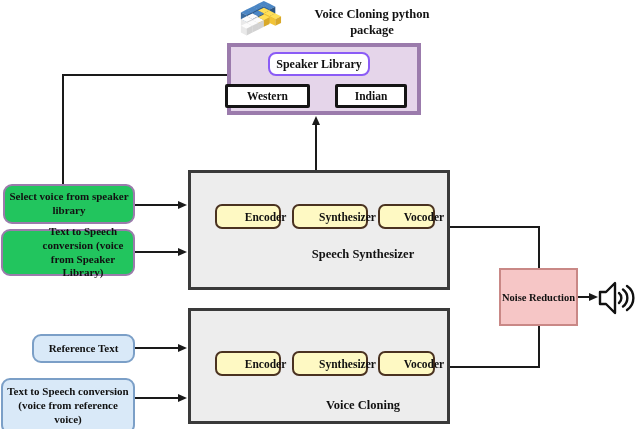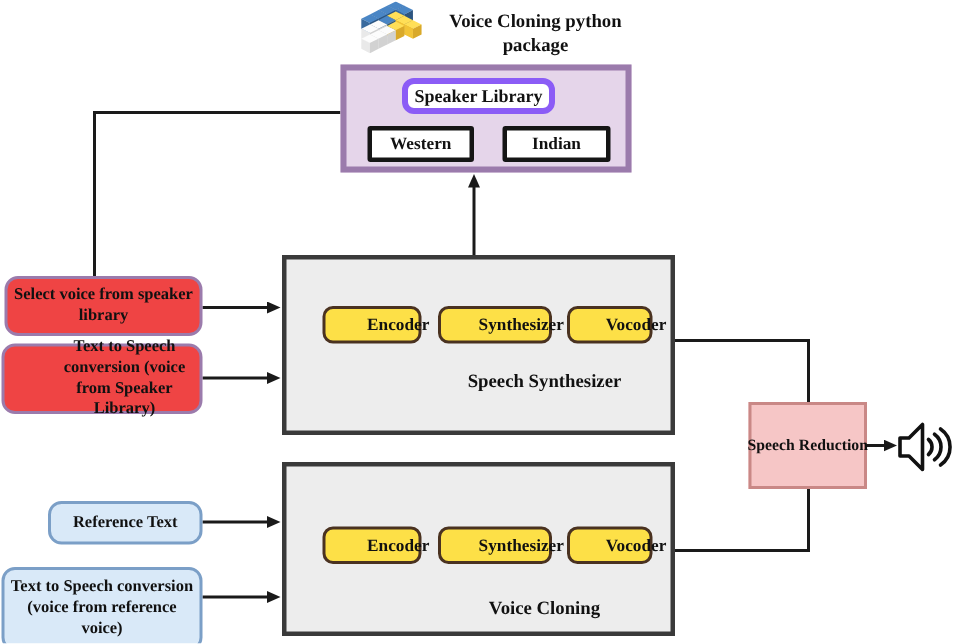--- a/index.html
+++ b/index.html
@@ -6,30 +6,30 @@
   #stage{
     position:relative;width:640px;height:429px;background:#ffffff;overflow:hidden;
     font-family:"Liberation Serif", serif;font-weight:bold;color:#111;
   }
   .abs{position:absolute;box-sizing:border-box;}
   #wires{position:absolute;left:0;top:0;width:640px;height:429px;z-index:0;}
   .box{display:flex;align-items:center;justify-content:center;text-align:center;z-index:2;}
 
   
   .panel-purple{background:#e5d5ea;border:4px solid #9b7bac;}
-  .white-pill{background:#ffffff;border:4px solid #8b5cf6;border-radius:8px;font-size:12px;}
+  .white-pill{background:#ffffff;border:2px solid #8b5cf6;border-radius:8px;font-size:12px;}
   .white-rect{background:#ffffff;border:3px solid #151515;border-radius:2px;font-size:11.5px;}
 
   
-  .in-purple{background:#ef4444;border:2.5px solid #9b7bac;border-radius:9px;font-size:11px;line-height:1.25;padding:2px 4px;}
+  .in-purple{background:#22c55e;border:2.5px solid #9b7bac;border-radius:9px;font-size:11px;line-height:1.25;padding:2px 4px;}
   .in-blue{background:#d9e9f8;border:2.5px solid #7b9fc7;border-radius:9px;font-size:11px;line-height:1.25;padding:2px 3px;}
 
   
   .pipeline{background:#ededed;border:3px solid #3a3a3a;}
-  .module{background:#fde047;border:2px solid #4a3220;border-radius:7px;font-size:11.5px;padding-left:35px;}
+  .module{background:#fef9c3;border:2px solid #4a3220;border-radius:7px;font-size:11.5px;padding-left:35px;}
   .pipe-label{position:absolute;left:0;width:100%;text-align:center;font-size:12.5px;padding-left:44px;}
 
   
   .pink{background:#f6c6c6;border:2px solid #c98886;font-size:10.5px;white-space:nowrap;}
 
   .title{font-size:12.5px;line-height:1.3;text-align:center;}
 </style>
 </head>
 <body>
 
@@ -85,25 +85,25 @@
     <use href="#cubB" x="16" y="10"></use>
       <use href="#cubY" x="28" y="10"></use>
       <use href="#cubY" x="34" y="13"></use>
     <use href="#cubW" x="10" y="13"></use>
       <use href="#cubY" x="22" y="14"></use>
       <use href="#cubW" x="4" y="16"></use>
     <use href="#cubW" x="16" y="17"></use>
       <use href="#cubW" x="10" y="20"></use>
       <use href="#cubW" x="4" y="23"></use>
   </svg>
-  <div class="abs title" style="left:278px;top:6px;width:158px;z-index:2;">Voice Cloning python package</div>
+  <div class="abs title" style="left:293px;top:6px;width:158px;z-index:2;">Voice Cloning python package</div>
 
   <div class="abs box panel-purple" style="left:227px;top:43px;width:194px;height:72px;"></div>
   <div class="abs box white-pill" style="left:268px;top:52px;width:102px;height:24px;">Speaker Library</div>
-  <div class="abs box white-rect" style="left:245px;top:84px;width:71px;height:24px;">Western</div>
+  <div class="abs box white-rect" style="left:225px;top:84px;width:85px;height:24px;">Western</div>
   <div class="abs box white-rect" style="left:335px;top:84px;width:72px;height:24px;">Indian</div>
 
   <div class="abs box in-purple" style="left:3px;top:184px;width:132px;height:40px;">Select voice from speaker library</div>
   <div class="abs box in-purple" style="left:1px;top:229px;width:134px;height:47px;padding-left:34px;">Text to Speech conversion (voice from Speaker Library)</div>
   <div class="abs box in-blue" style="left:32px;top:334px;width:103px;height:29px;">Reference Text</div>
   <div class="abs box in-blue" style="left:1px;top:378px;width:134px;height:56px;">Text to Speech conversion (voice from reference voice)</div>
 
   <div class="abs pipeline" style="left:188px;top:170px;width:262px;height:120px;z-index:1;">
     <div class="abs box module" style="left:24px;top:31px;width:66px;height:25px;">Encoder</div>
     <div class="abs box module" style="left:101px;top:31px;width:76px;height:25px;">Synthesizer</div>
@@ -111,21 +111,21 @@
     <div class="pipe-label" style="top:74px;">Speech Synthesizer</div>
   </div>
 
   <div class="abs pipeline" style="left:188px;top:308px;width:262px;height:116px;z-index:1;">
     <div class="abs box module" style="left:24px;top:40px;width:66px;height:25px;">Encoder</div>
     <div class="abs box module" style="left:101px;top:40px;width:76px;height:25px;">Synthesizer</div>
     <div class="abs box module" style="left:187px;top:40px;width:57px;height:25px;">Vocoder</div>
     <div class="pipe-label" style="top:87px;">Voice Cloning</div>
   </div>
 
-  <div class="abs box pink" style="left:499px;top:268px;width:79px;height:58px;z-index:1;">Speech Reduction</div>
+  <div class="abs box pink" style="left:499px;top:268px;width:79px;height:58px;z-index:1;">Noise Reduction</div>
 
   <svg class="abs" style="left:598px;top:280px;width:38px;height:36px;z-index:2;" viewBox="0 0 38 36">
     <path d="M2,12 h6 l9,-9 v30 l-9,-9 h-6 z" fill="none" stroke="#111" stroke-width="2.4" stroke-linejoin="round"></path>
     <path d="M21,13 a6.5,6.5 0 0 1 0,10" fill="none" stroke="#111" stroke-width="2.4" stroke-linecap="round"></path>
     <path d="M25,9.5 a10.5,10.5 0 0 1 0,17" fill="none" stroke="#111" stroke-width="2.4" stroke-linecap="round"></path>
     <path d="M29,6 a14.5,14.5 0 0 1 0,24" fill="none" stroke="#111" stroke-width="2.4" stroke-linecap="round"></path>
   </svg>
 
 </div>
 

